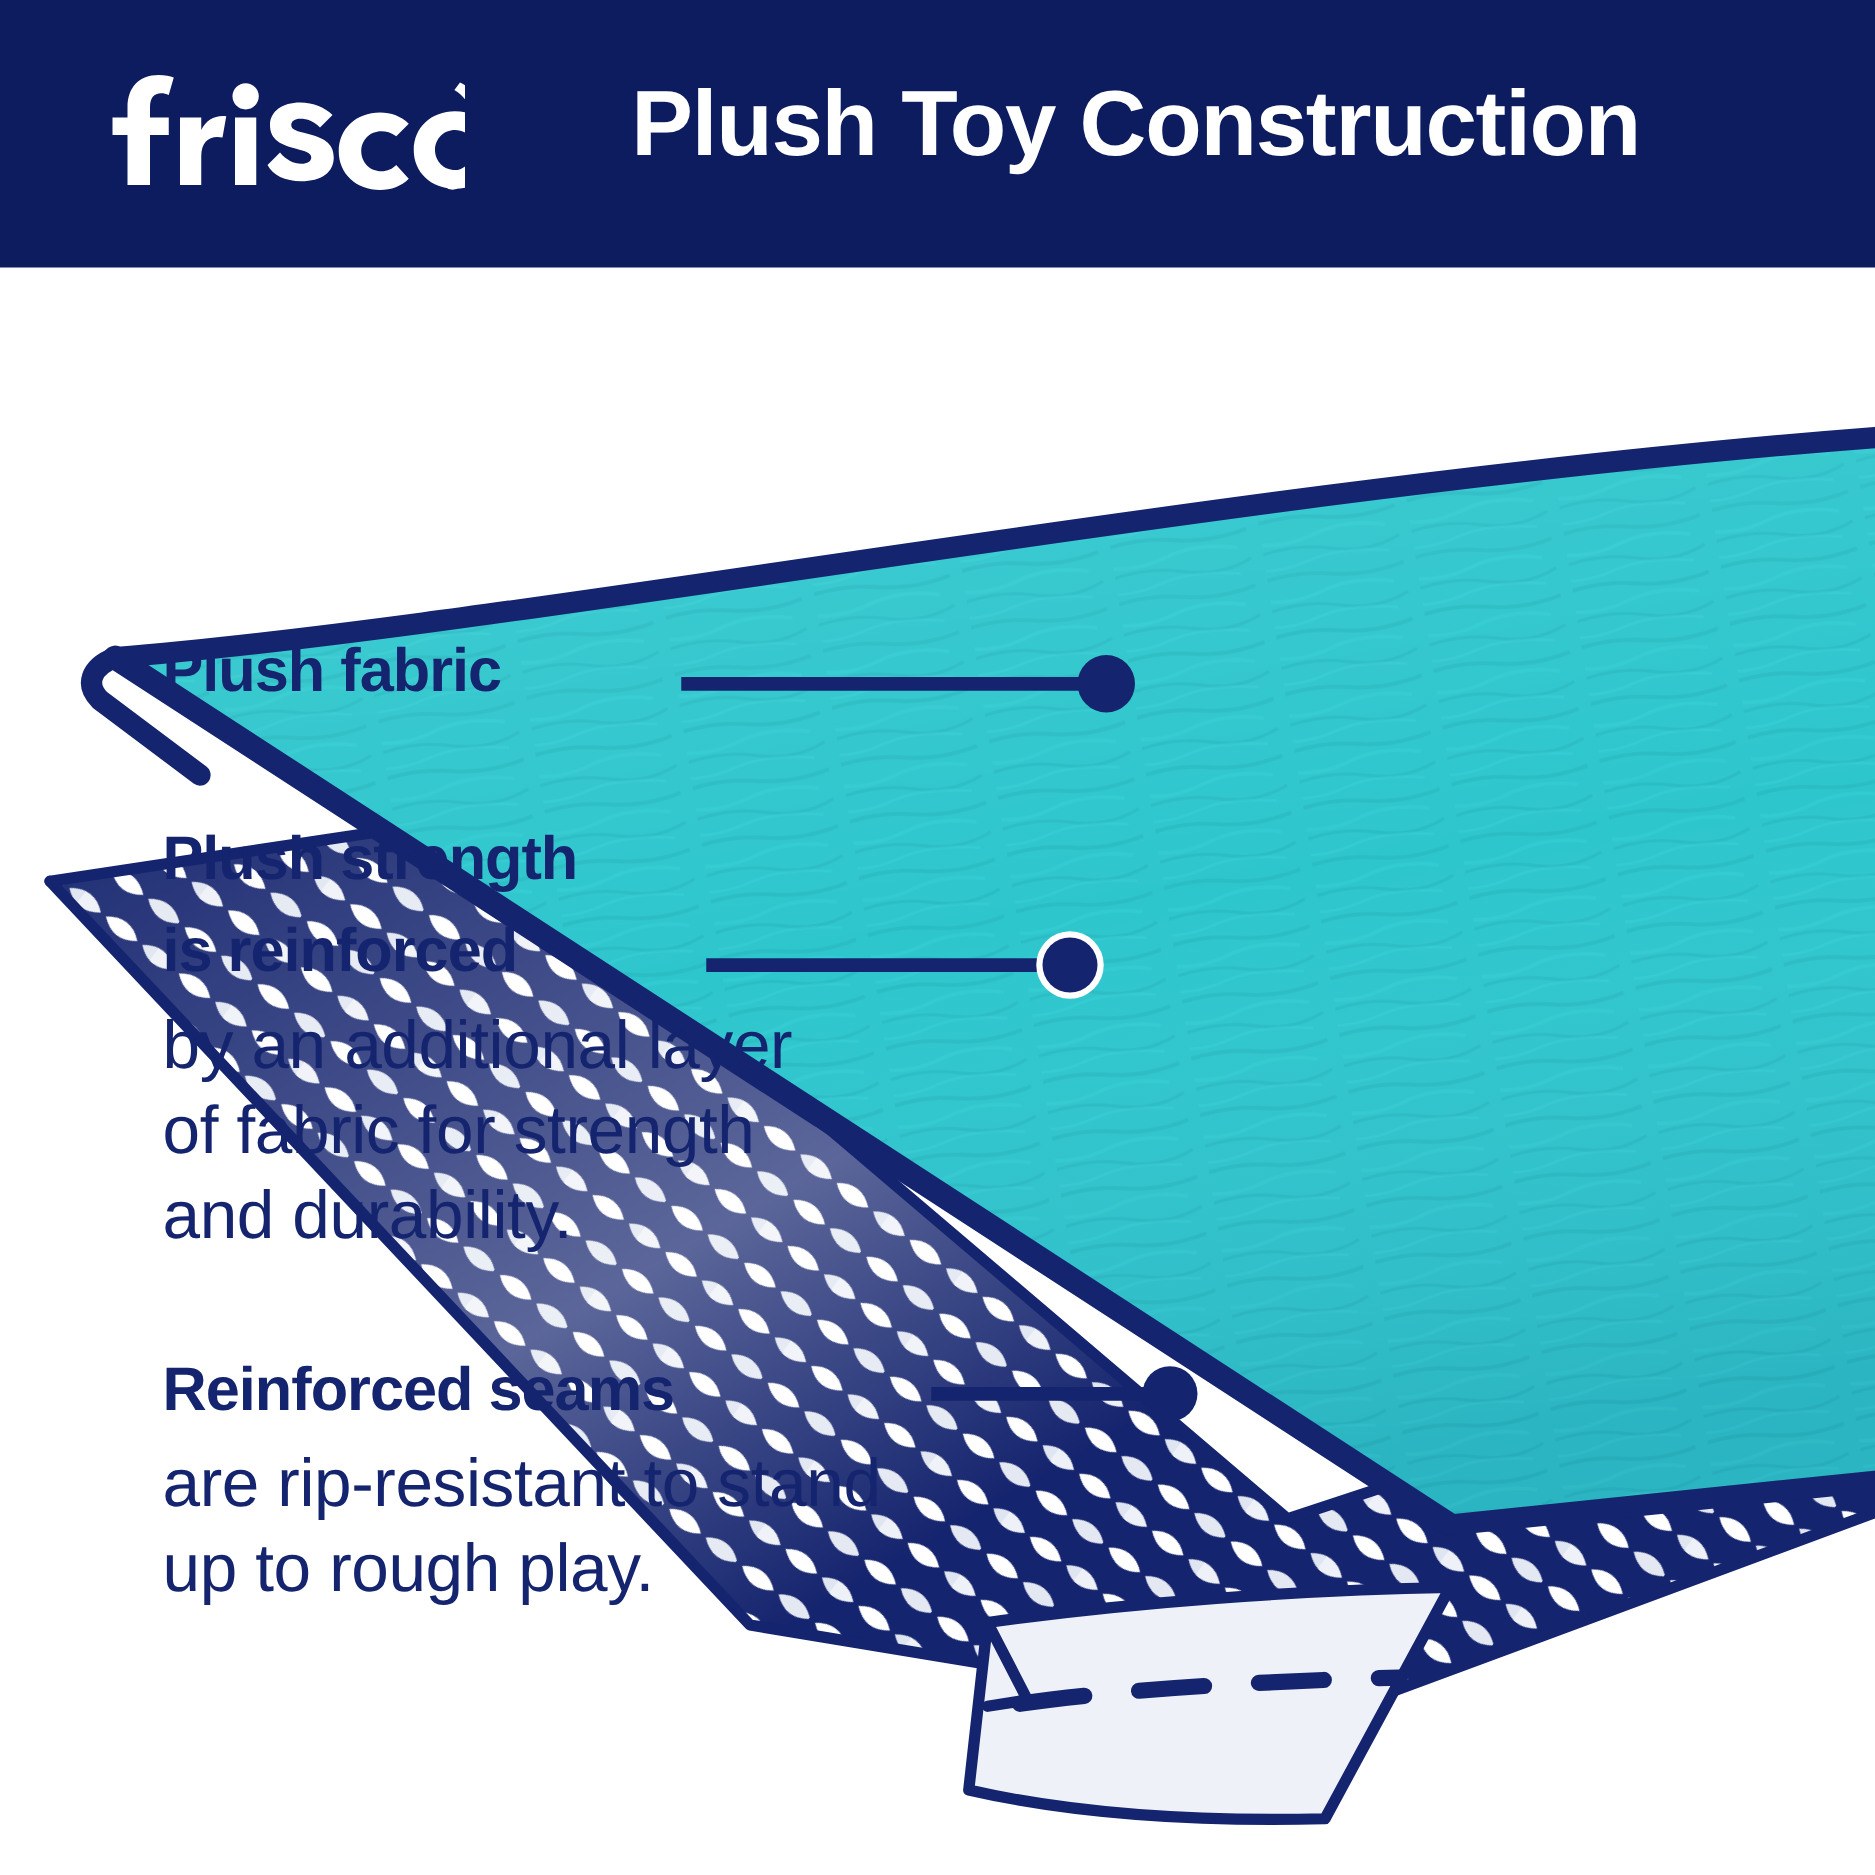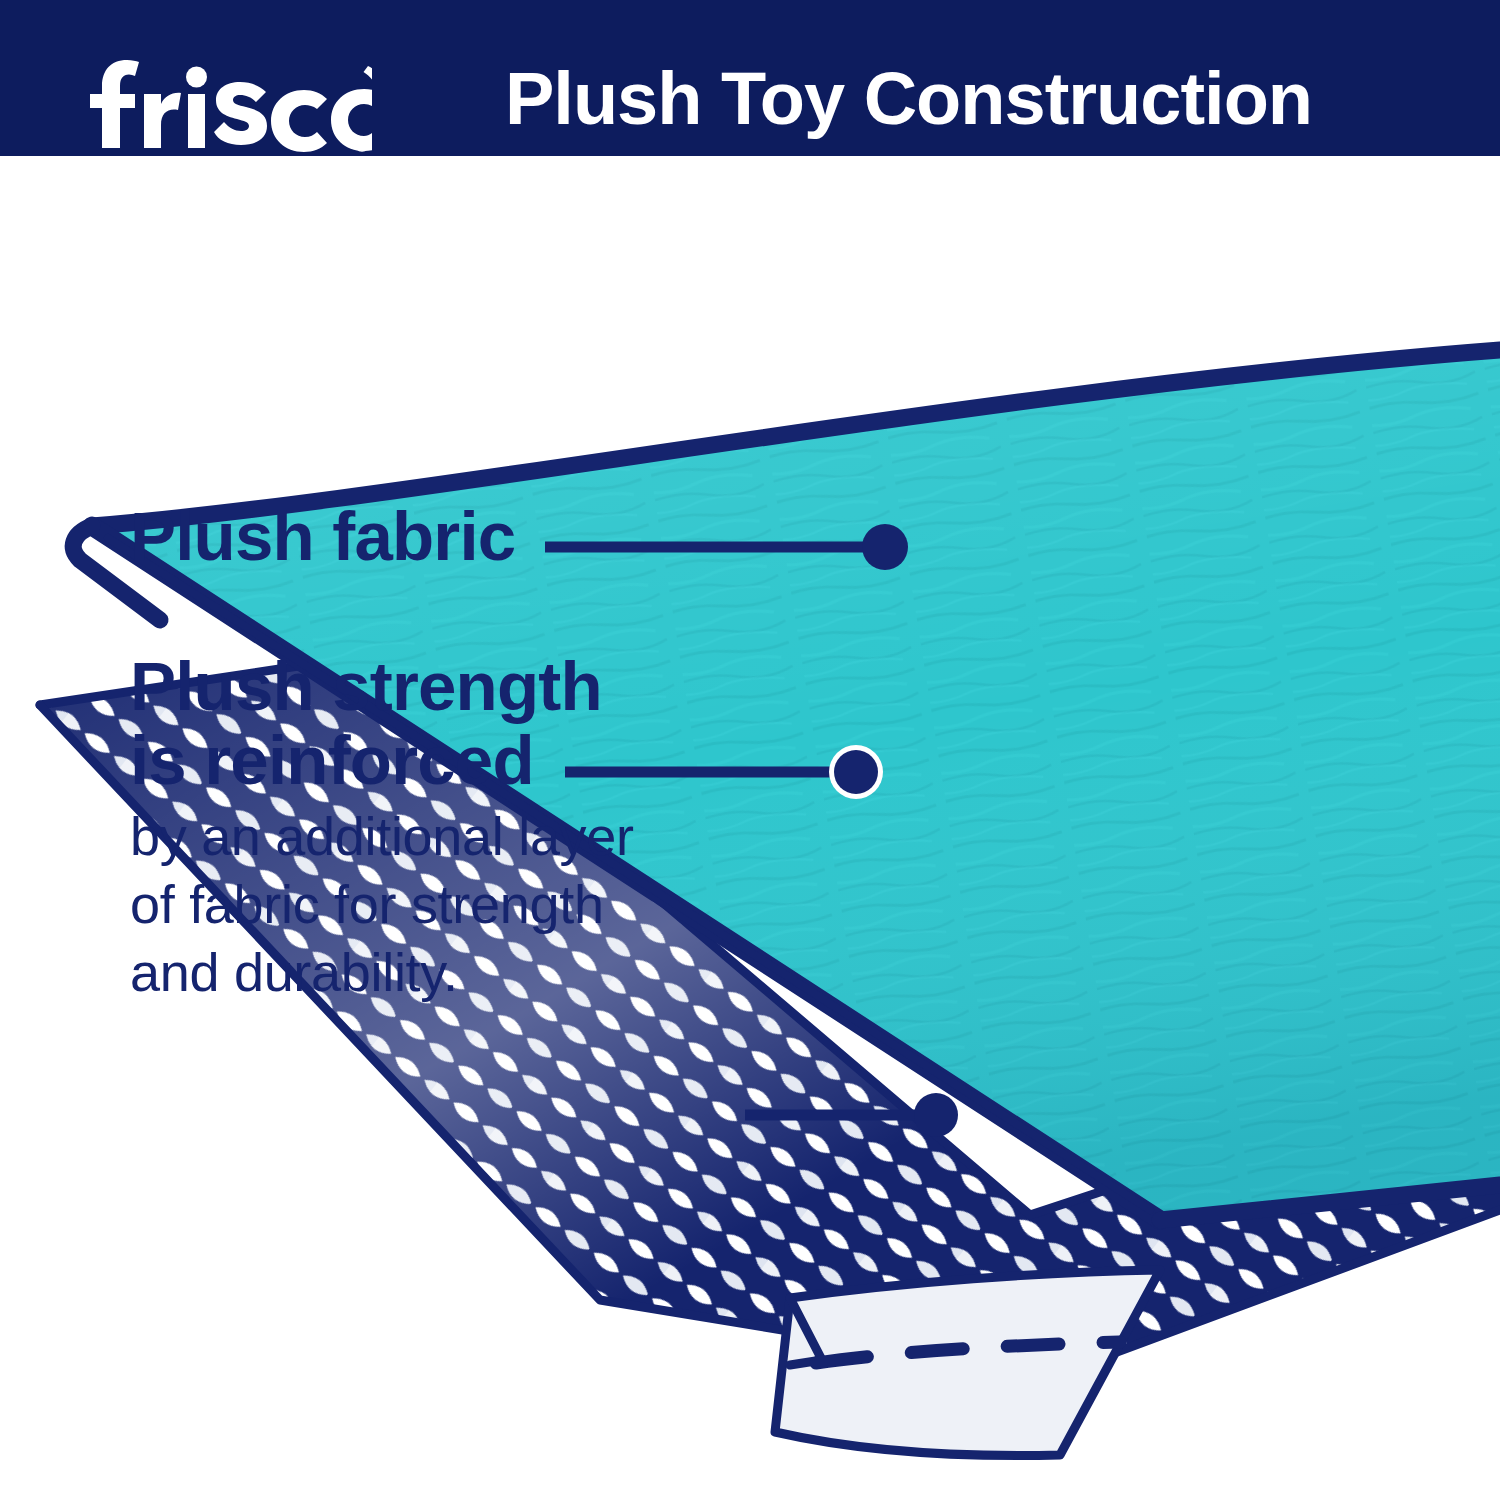--- a/index.html
+++ b/index.html
@@ -7,21 +7,21 @@
     width:1500px;height:1500px;
     background:#ffffff;
     font-family:"Liberation Sans", sans-serif;
     overflow:hidden;
     position:relative;
   }
   #stage{position:absolute;inset:0;width:1500px;height:1500px;}
 
   
   .header{
-    position:absolute;left:0;top:0;width:1500px;height:156px;
+    position:absolute;left:0;top:0;width:1500px;height:214px;
     background:#0d1c5e;
     display:flex;align-items:center;
   }
   .logo{
     position:absolute;left:72px;top:48px;
     width:300px;height:104px;
   }
   .title{
     position:absolute;left:505px;top:44px;
     color:#ffffff;
@@ -31,21 +31,21 @@
     line-height:110px;
     white-space:nowrap;
   }
 
   
   .art{position:absolute;left:0;top:200px;width:1500px;height:1300px;}
 
   
   .label-block{position:absolute;color:#15246e;}
   .lbl-head{
-    font-size:69px;font-weight:700;letter-spacing:-0.8px;line-height:74px;
+    font-size:49px;font-weight:700;letter-spacing:-0.8px;line-height:74px;
     white-space:pre-line;
   }
   .lbl-sub{
     font-size:54px;font-weight:400;letter-spacing:-0.3px;line-height:68px;
     white-space:pre-line;margin-top:4px;
   }
   #lbl1{left:130px;top:500px;}
   #lbl2{left:130px;top:650px;}
   #lbl3{left:130px;top:1075px;}
 </style>
@@ -192,14 +192,19 @@
   </div>
 
   <div class="label-block" id="lbl2">
     <div class="lbl-head">Plush strength
 is reinforced</div>
     <div class="lbl-sub">by an additional layer
 of fabric for strength
 and durability.</div>
   </div>
 
+  <div class="label-block" id="lbl3">
+    <div class="lbl-head">Reinforced seams</div>
+    <div class="lbl-sub">are rip-resistant to stand
+up to rough play.</div>
+  </div>
 
 </div>
 
 </body></html>

